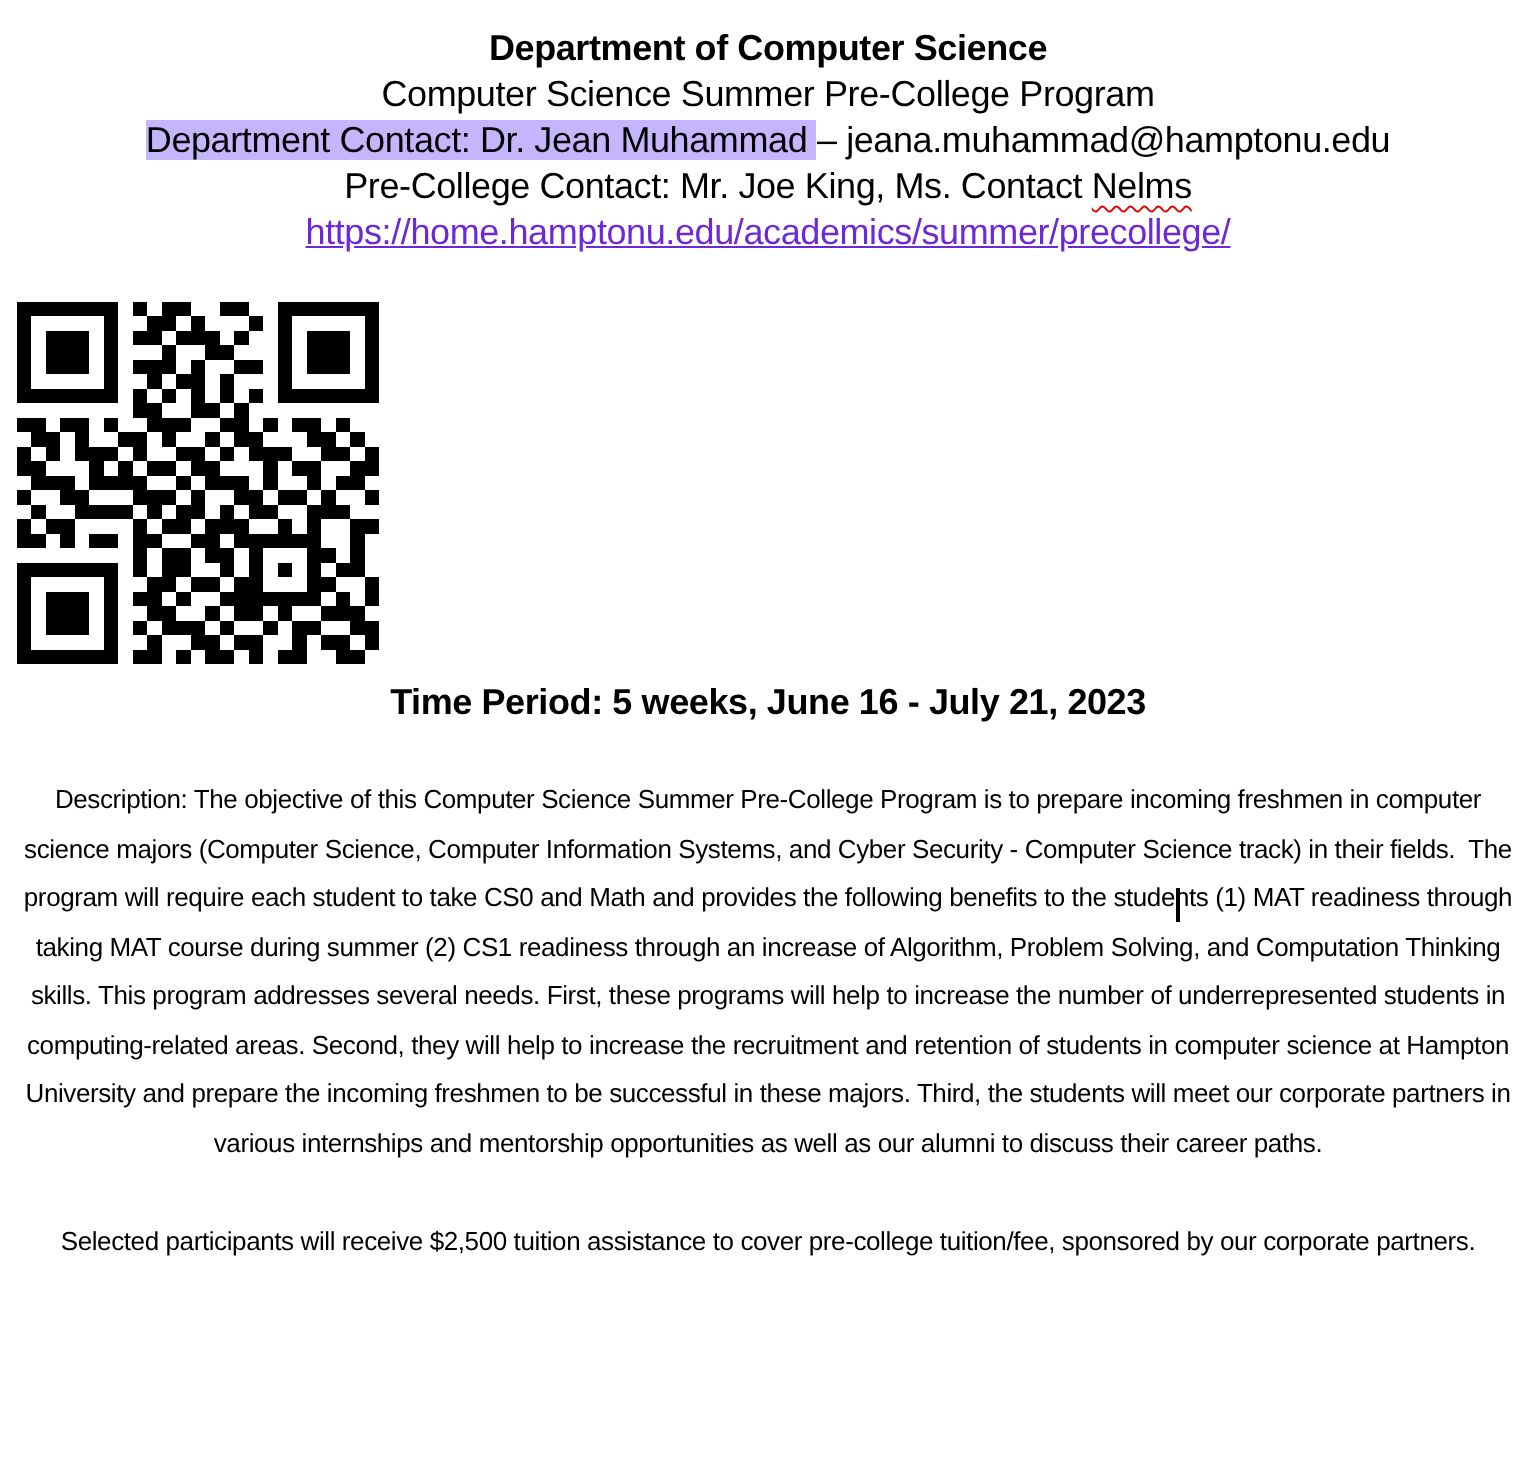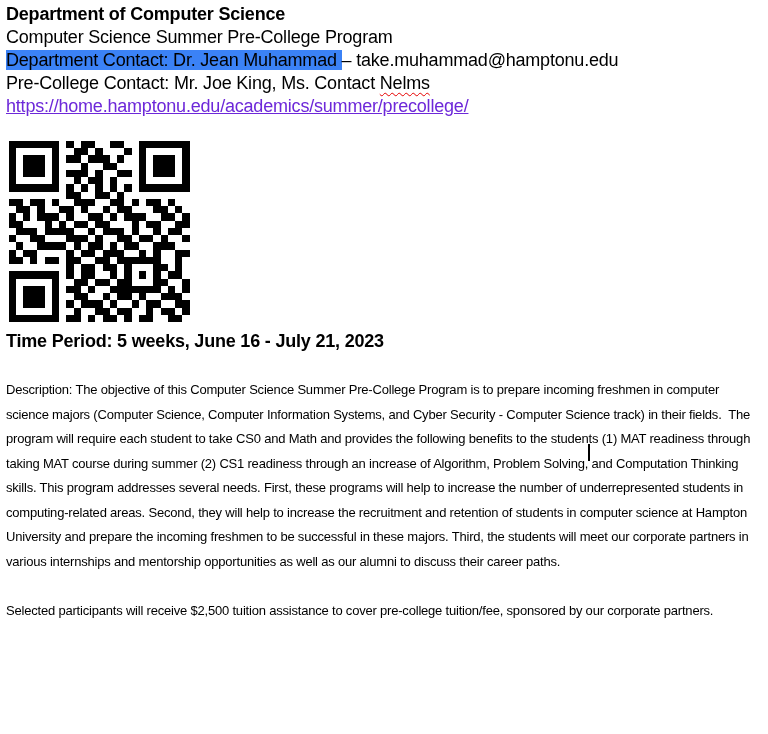--- a/index.html
+++ b/index.html
@@ -7,31 +7,32 @@
     padding: 0;
     background: #ffffff;
     width: 768px;
     height: 734px;
     overflow: hidden;
     font-family: "Liberation Sans", sans-serif;
     color: #000000;
   }
   .doc {
     position: relative;
-    padding: 3px 6px 0 6px;
+    padding: 13px 6px 0 6px;
     width: 756px;
+    text-align: center;
   }
   .h {
     font-size: 18px;
     line-height: 23px;
     letter-spacing: -0.2px;
     white-space: pre-wrap;
   }
   .bold { font-weight: bold; }
-  .highlight { background: #3b82f6; }
+  .highlight { background: #c4b5fd; }
   .misspell {
     text-decoration: underline;
     text-decoration-style: wavy;
     text-decoration-color: #e60000;
     text-decoration-thickness: 1px;
     text-underline-offset: 3px;
     margin-top: 37px;
   }
   a.link {
     color: #6d28d9;
@@ -65,21 +66,21 @@
 </style>
 </head>
 <body>
 
 <div class="doc">
 
   <div class="h bold">Department of Computer Science</div>
 
   <div class="h">Computer Science Summer Pre-College Program</div>
 
-  <div class="h"><span class="highlight">Department Contact: Dr. Jean Muhammad </span><span>– take.muhammad@hamptonu.edu</span></div>
+  <div class="h"><span class="highlight">Department Contact: Dr. Jean Muhammad </span><span>– jeana.muhammad@hamptonu.edu</span></div>
 
   <div class="h"><span>Pre-College Contact: Mr. Joe King, Ms. Contact </span><span class="misspell">Nelms</span></div>
 
   <div class="h"><a class="link" href="#">https://home.hamptonu.edu/academics/summer/precollege/</a></div>
 
   <svg class="qr" viewBox="0 0 25 25" xmlns="http://www.w3.org/2000/svg">
       <rect x="0" y="0" width="1" height="1"></rect>
       <rect x="1" y="0" width="1" height="1"></rect>
       <rect x="2" y="0" width="1" height="1"></rect>
       <rect x="3" y="0" width="1" height="1"></rect>

